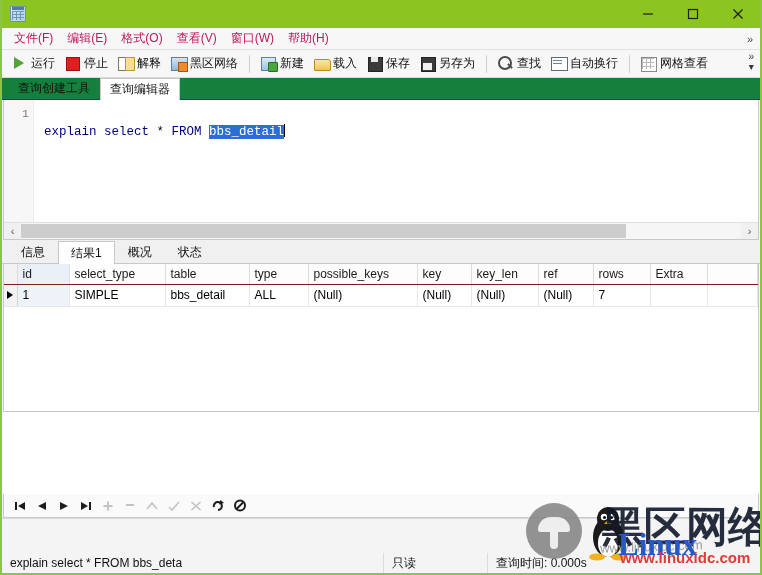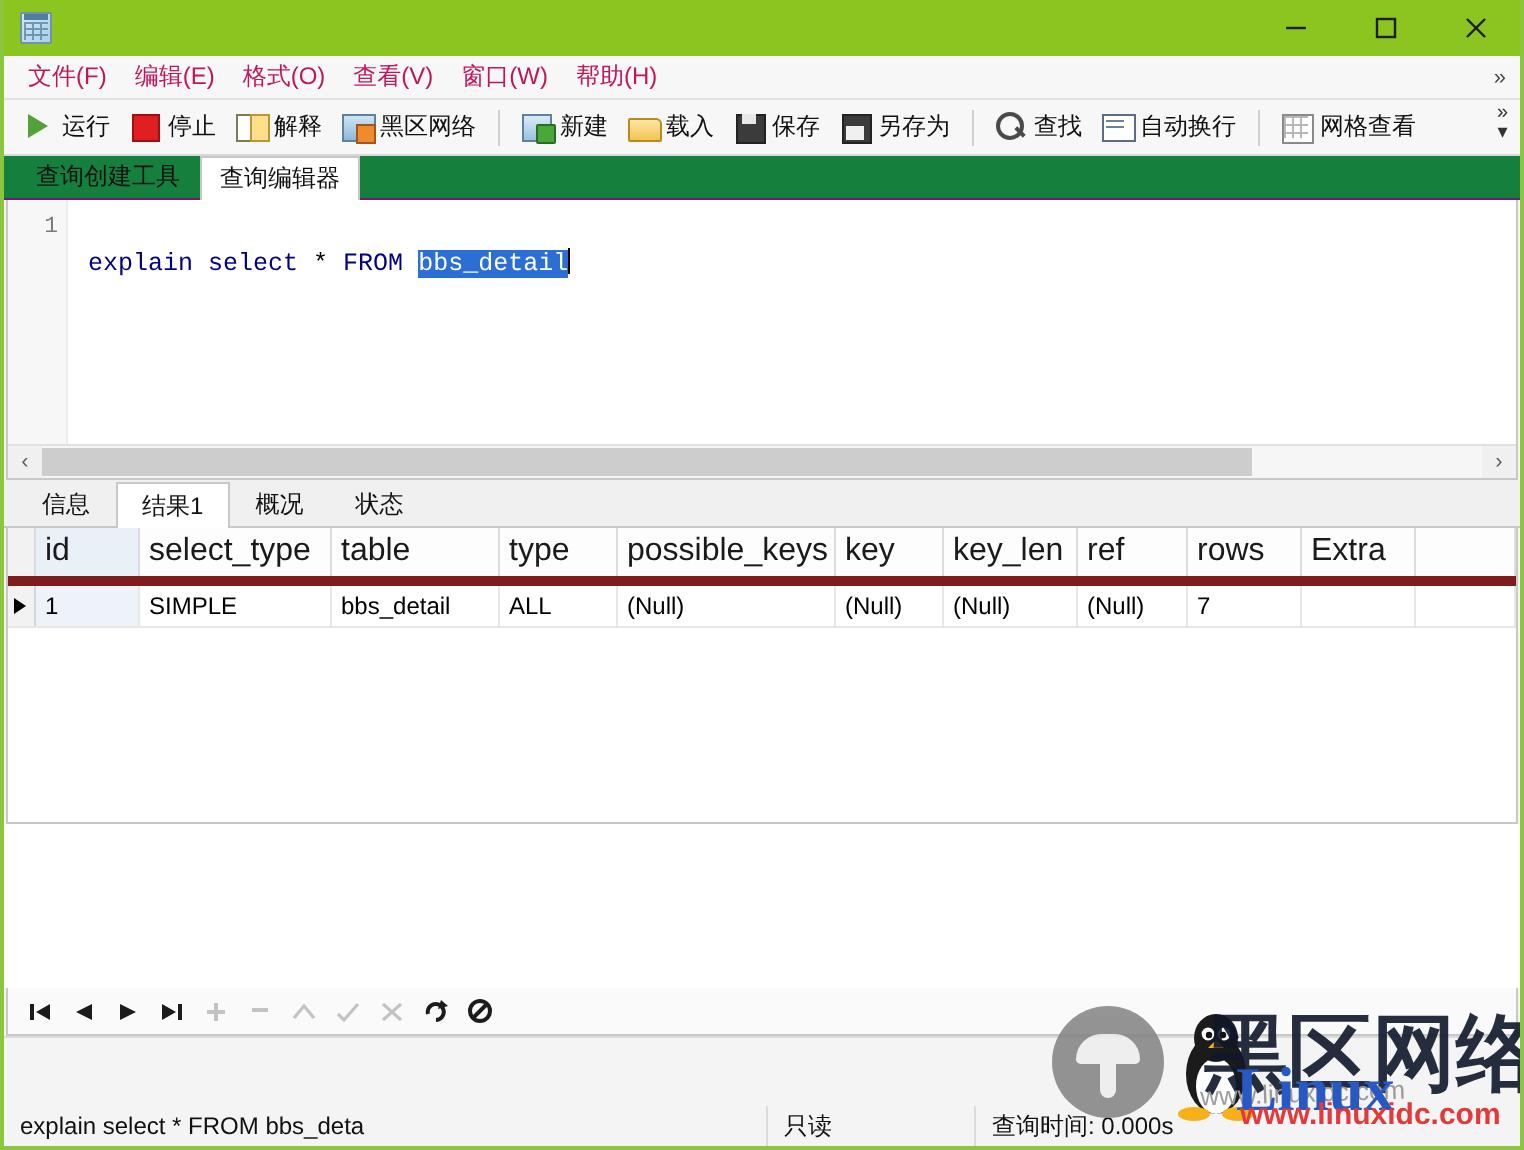--- a/index.html
+++ b/index.html
@@ -318,23 +318,23 @@
     border:1px solid #c8c8c8;
     border-top:none;
     margin:0 1px;
     overflow:hidden;
     position:relative;
   }
   table.grid { border-collapse: collapse; width: 100%; table-layout: fixed; }
   table.grid th {
     background:#fdfdfd;
     border-right:1px solid #dcdcdc;
-    border-bottom:5px solid #7f1d1d;
+    border-bottom:1px solid #7f1d1d;
     font-weight:normal;
-    font-size:16px;
+    font-size:12px;
     text-align:left;
     padding:3px 5px;
     color:#1a1a1a;
     height:19px;
     white-space:nowrap;
     overflow:hidden;
   }
   table.grid th.rowhdr { background:#f2f2f2; width:12px; padding:0; }
   table.grid th.idcol { background:#eaf0f8; }
   table.grid td {

